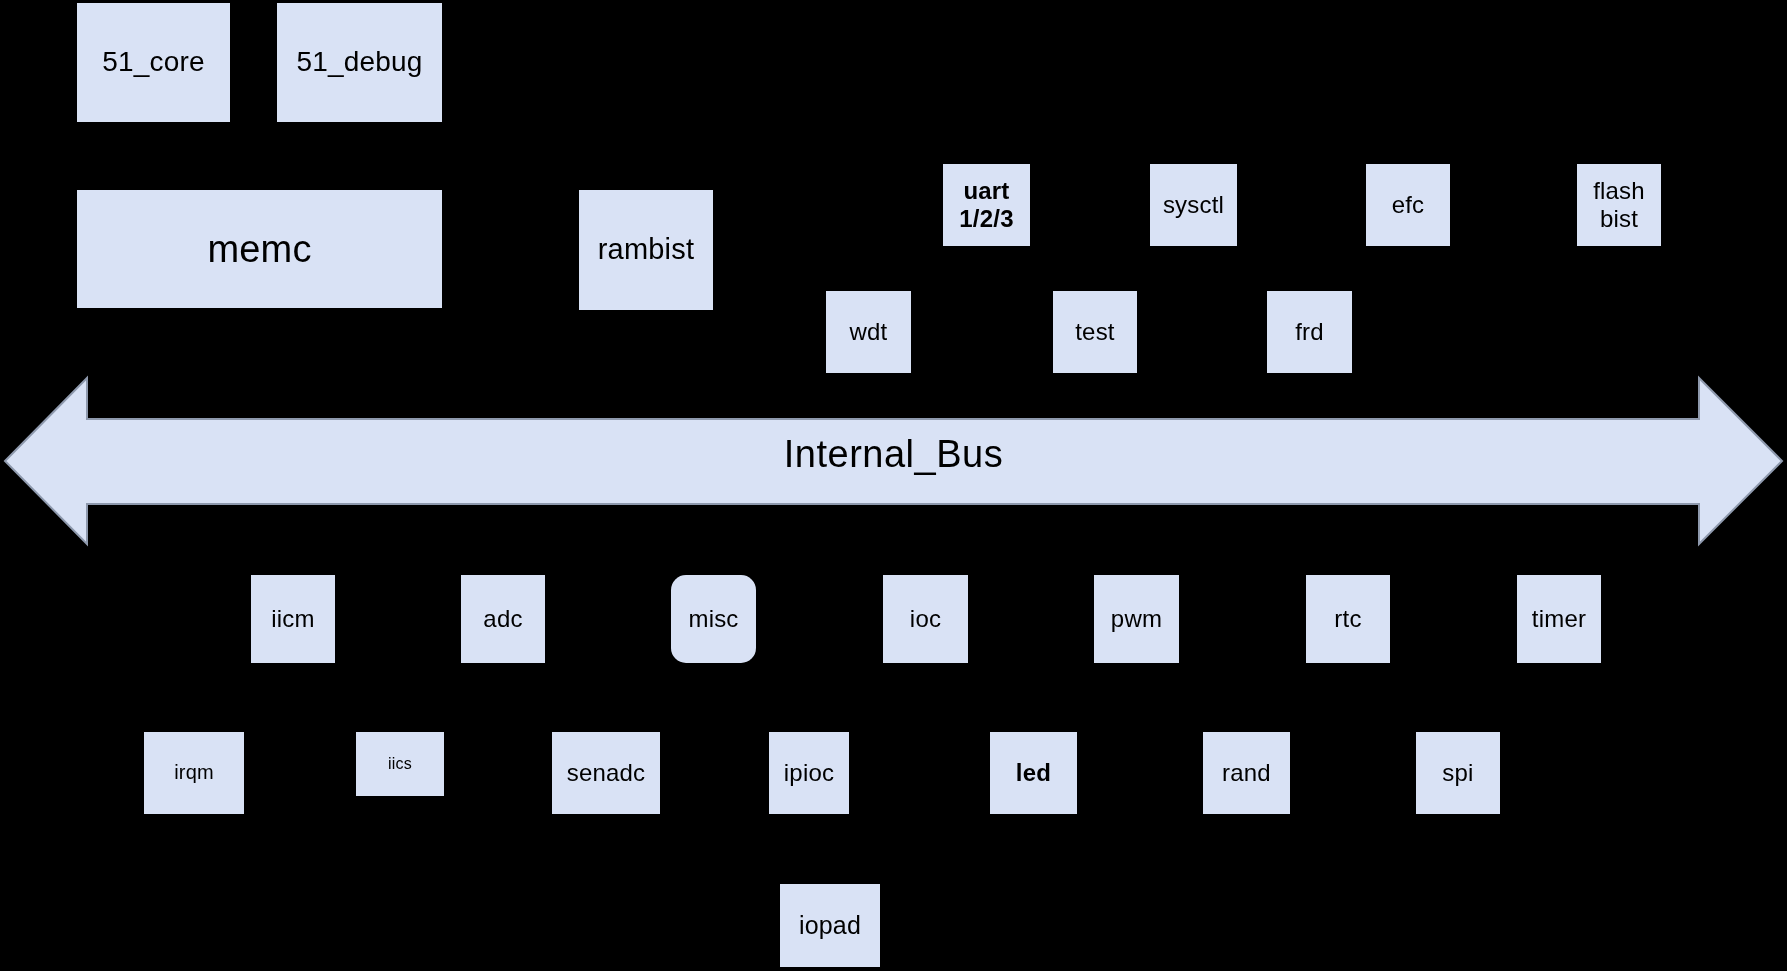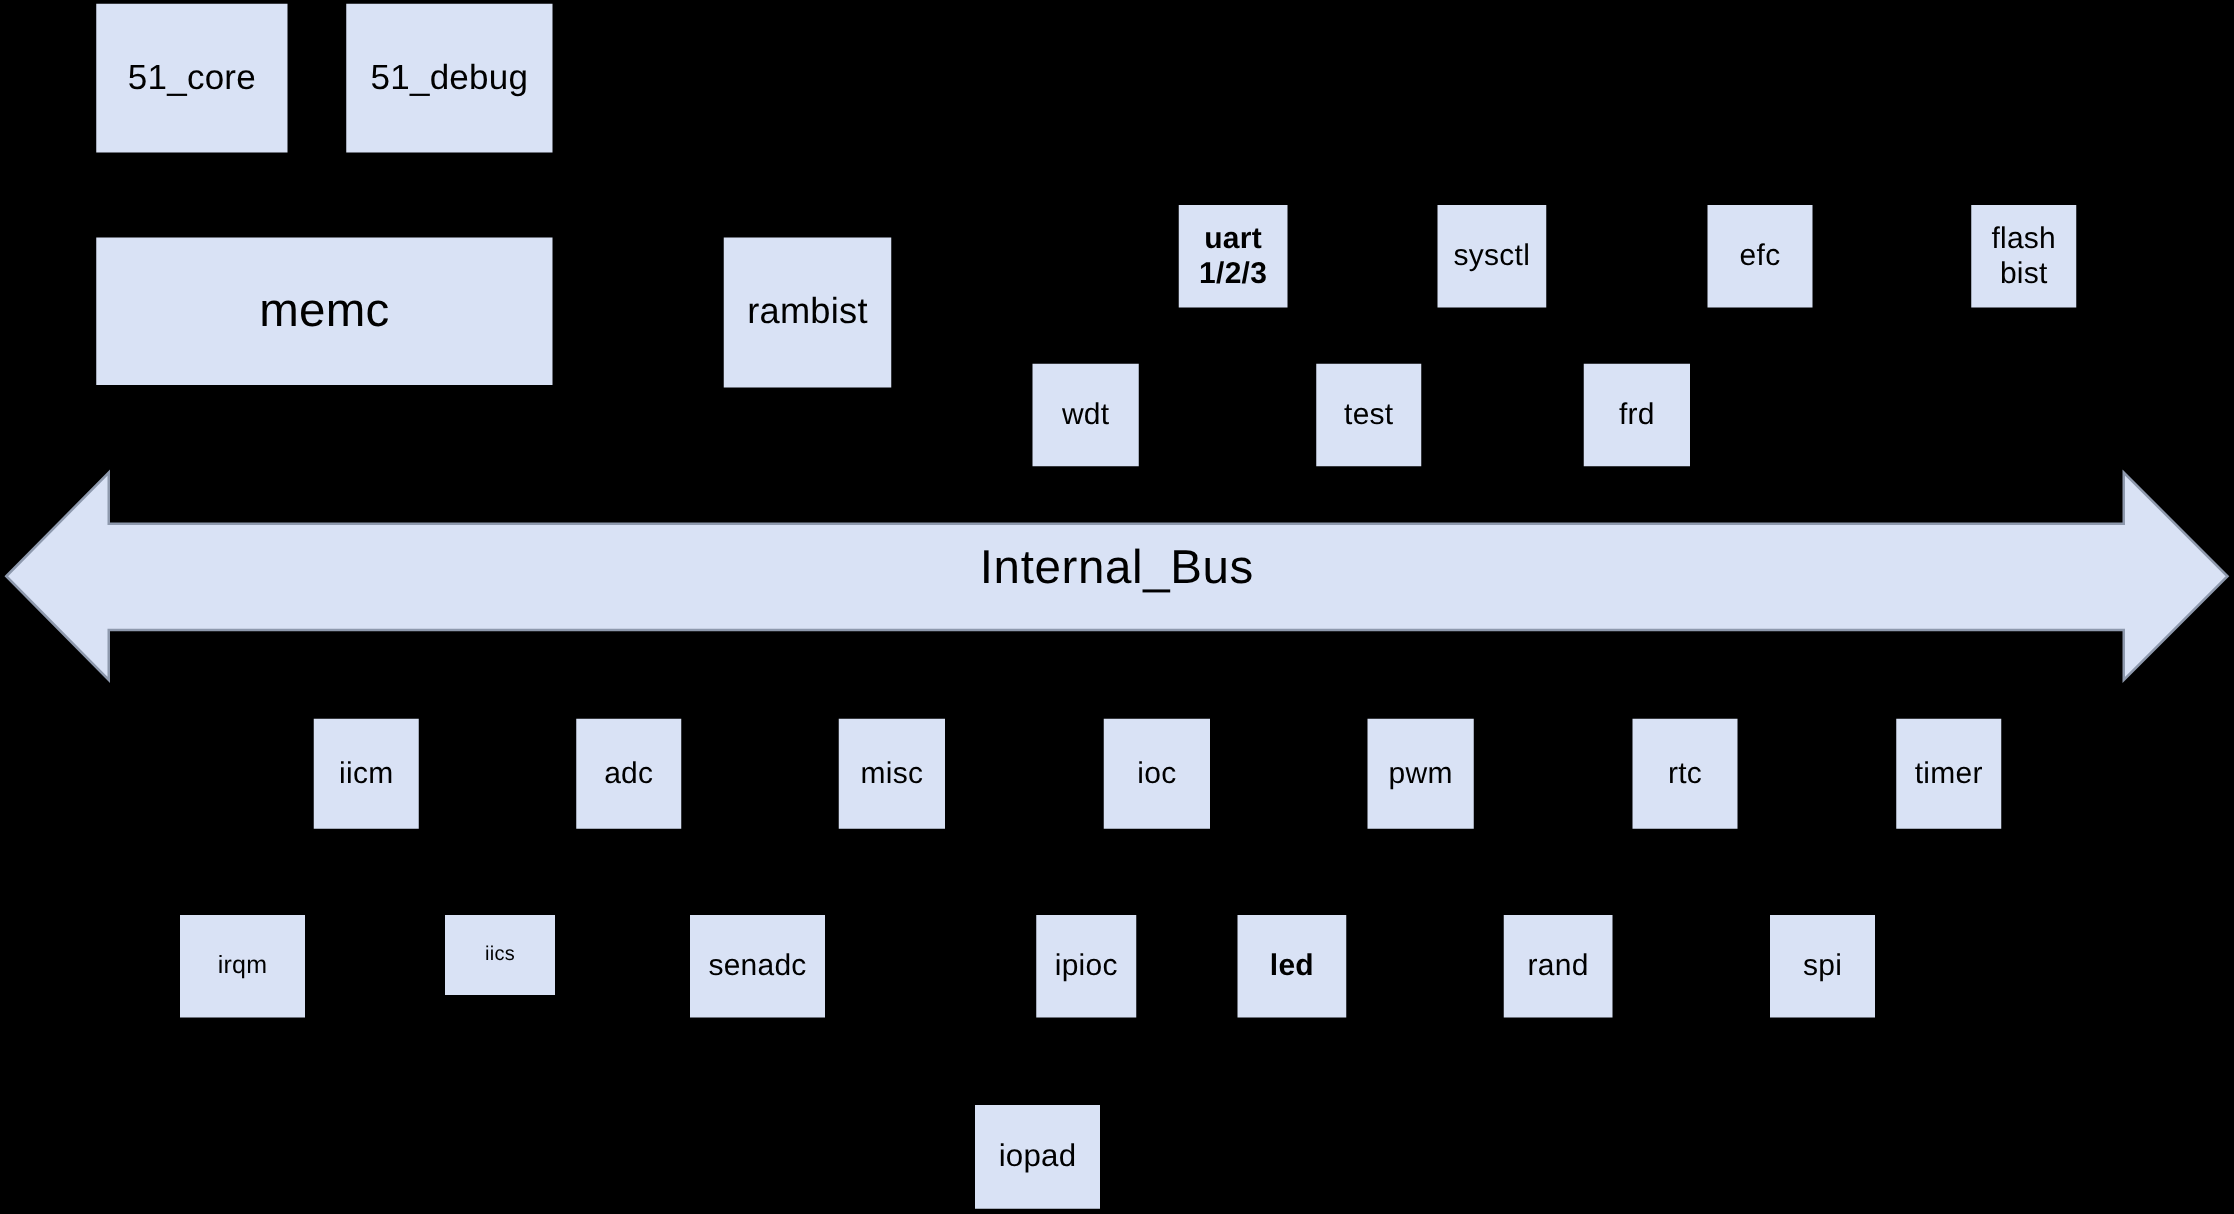--- a/index.html
+++ b/index.html
@@ -67,26 +67,26 @@
 1/2/3</div>
     <div class="block" style="left: 1150px; top: 164px; width: 87px; height: 82px; font-size: 24px;">sysctl</div>
     <div class="block" style="left: 1366px; top: 164px; width: 84px; height: 82px; font-size: 24px;">efc</div>
     <div class="block" style="left: 1577px; top: 164px; width: 84px; height: 82px; font-size: 24px;">flash
 bist</div>
     <div class="block" style="left: 826px; top: 291px; width: 85px; height: 82px; font-size: 24px;">wdt</div>
     <div class="block" style="left: 1053px; top: 291px; width: 84px; height: 82px; font-size: 24px;">test</div>
     <div class="block" style="left: 1267px; top: 291px; width: 85px; height: 82px; font-size: 24px;">frd</div>
     <div class="block" style="left: 251px; top: 575px; width: 84px; height: 88px; font-size: 24px;">iicm</div>
     <div class="block" style="left: 461px; top: 575px; width: 84px; height: 88px; font-size: 24px; text-align: right;">adc</div>
-    <div class="block" style="left: 671px; top: 575px; width: 85px; height: 88px; font-size: 24px;">misc</div>
+    <div class="block" style="left: 671px; top: 575px; width: 85px; height: 88px; font-size: 24px; border-radius: 15px;">misc</div>
     <div class="block" style="left: 883px; top: 575px; width: 85px; height: 88px; font-size: 24px;">ioc</div>
     <div class="block" style="left: 1094px; top: 575px; width: 85px; height: 88px; font-size: 24px;">pwm</div>
     <div class="block" style="left: 1306px; top: 575px; width: 84px; height: 88px; font-size: 24px;">rtc</div>
     <div class="block" style="left: 1517px; top: 575px; width: 84px; height: 88px; font-size: 24px;">timer</div>
     <div class="block" style="left: 144px; top: 732px; width: 100px; height: 82px; font-size: 20px;">irqm</div>
     <div class="block" style="left: 356px; top: 732px; width: 88px; height: 64px; font-size: 16px;">iics</div>
     <div class="block" style="left: 552px; top: 732px; width: 108px; height: 82px; font-size: 24px;">senadc</div>
-    <div class="block" style="left: 829px; top: 732px; width: 80px; height: 82px; font-size: 24px;">ipioc</div>
+    <div class="block" style="left: 769px; top: 732px; width: 80px; height: 82px; font-size: 24px;">ipioc</div>
     <div class="block" style="left: 990px; top: 732px; width: 87px; height: 82px; font-size: 24px; font-weight: bold;">led</div>
     <div class="block" style="left: 1203px; top: 732px; width: 87px; height: 82px; font-size: 24px;">rand</div>
     <div class="block" style="left: 1416px; top: 732px; width: 84px; height: 82px; font-size: 24px;">spi</div>
     <div class="block" style="left: 780px; top: 884px; width: 100px; height: 83px; font-size: 25px;">iopad</div>
   </div>
 
 </body></html>

